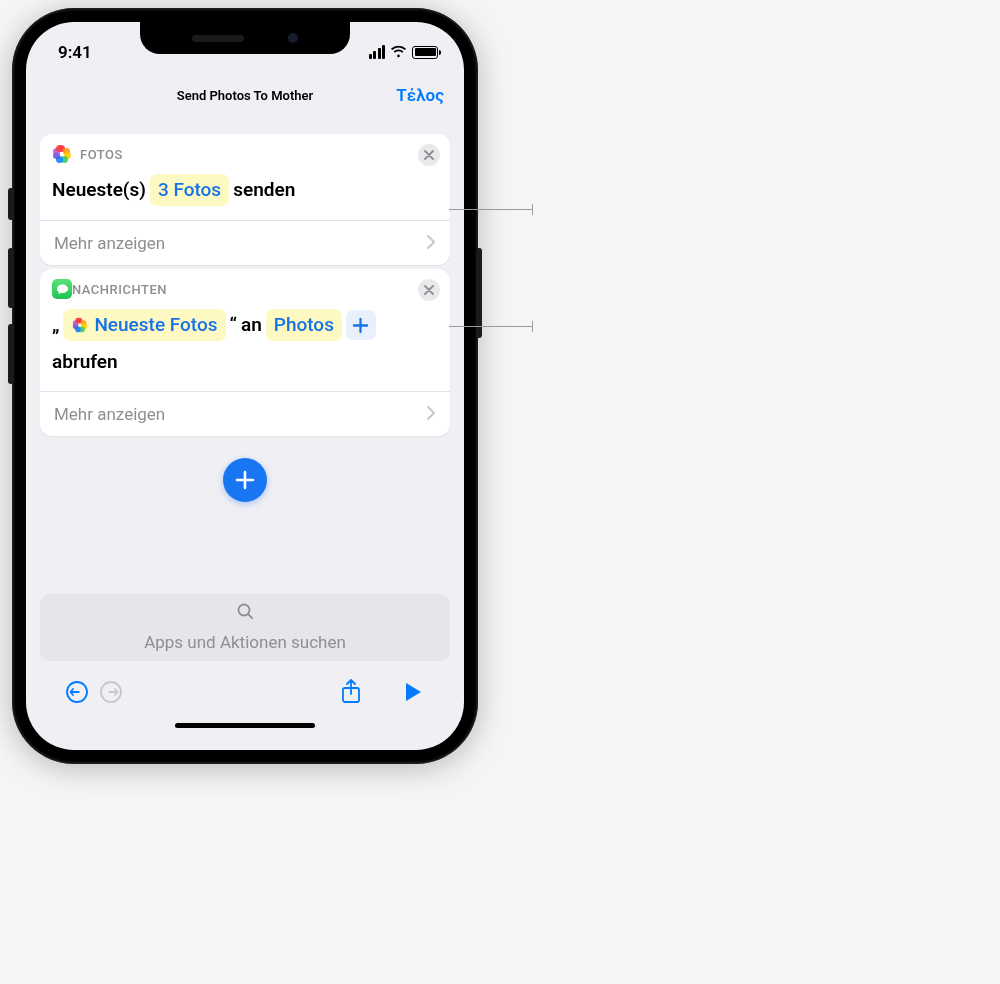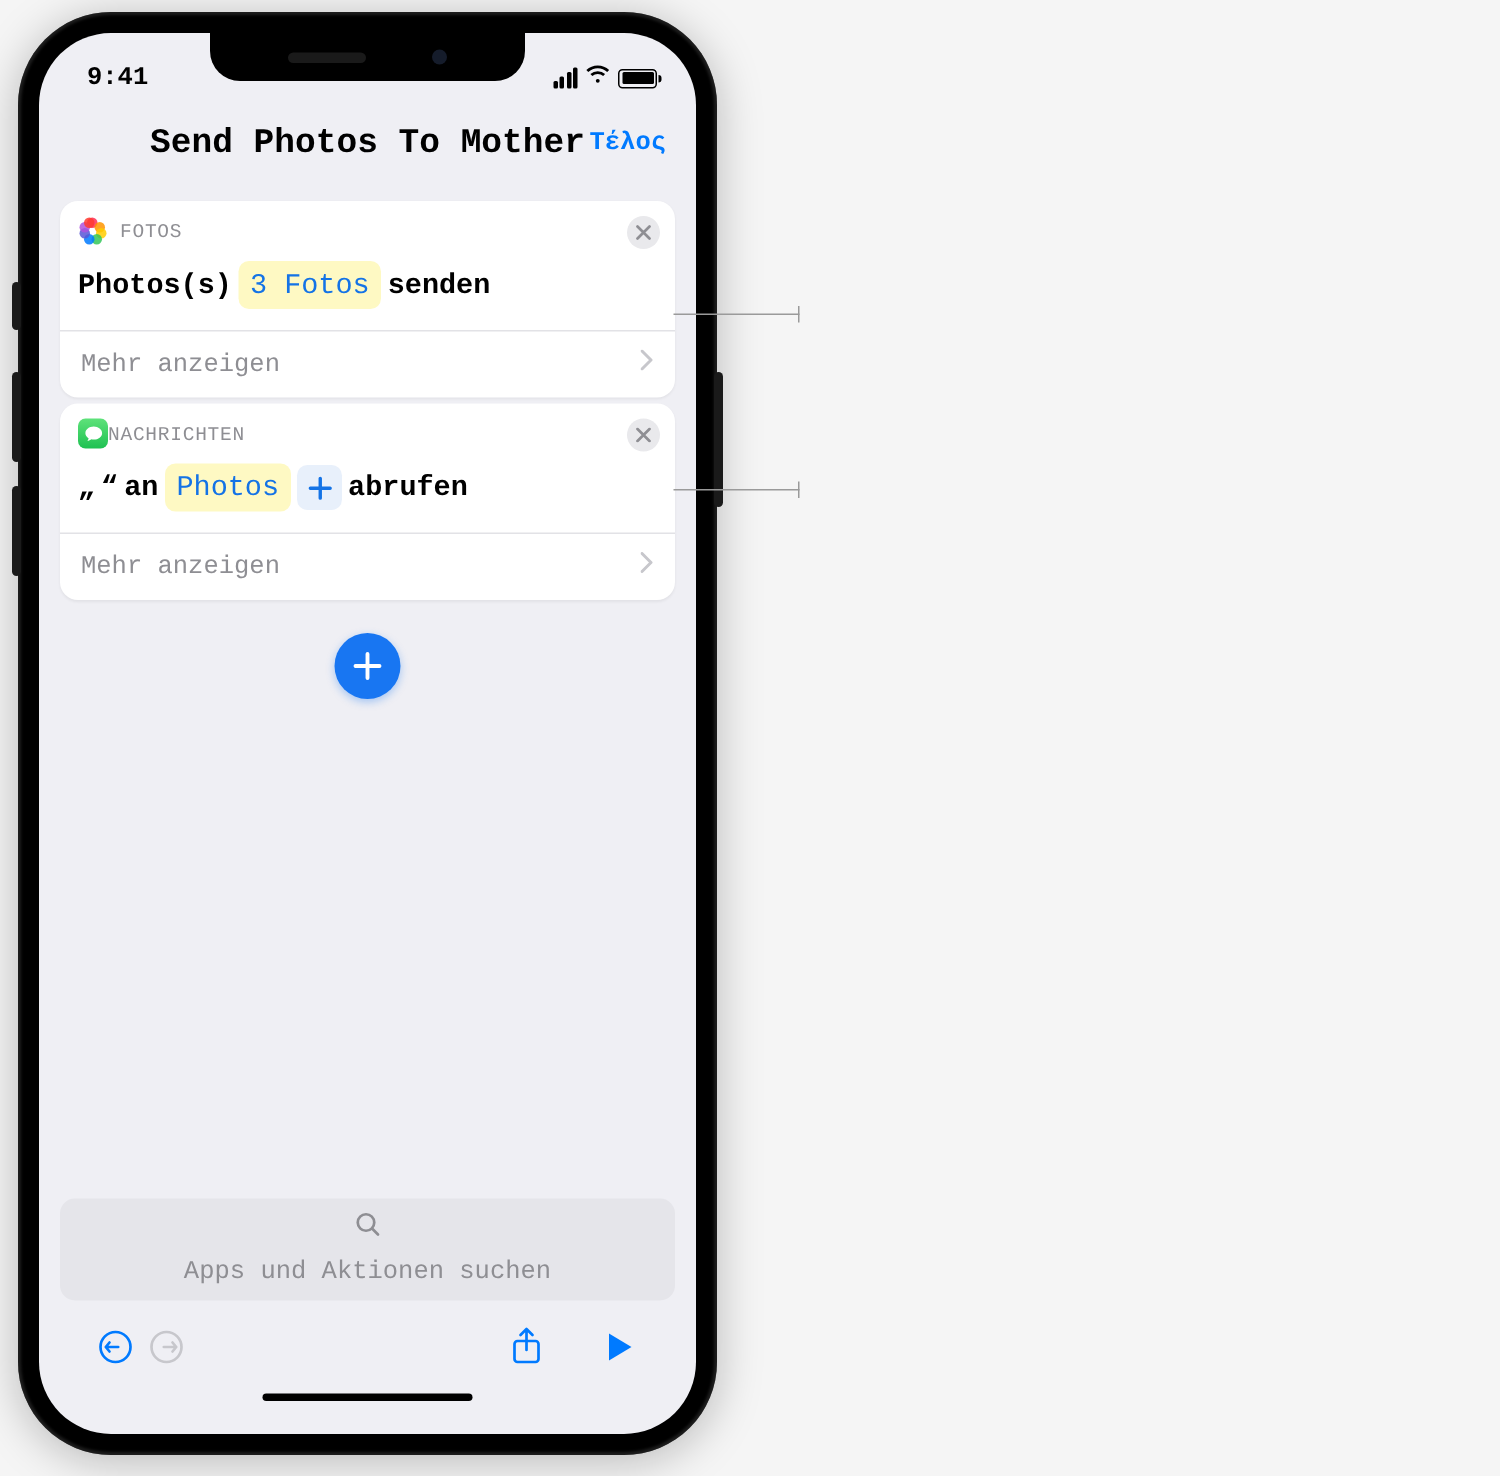--- a/index.html
+++ b/index.html
@@ -8,26 +8,25 @@
     background: #f5f5f5;
     width: 1000px;
     height: 984px;
     position: relative;
   }
   .phone-frame {
     position: absolute;
     left: 12px;
     top: 8px;
     width: 466px;
-    height: 962px;
+    height: 756px;
     background: #000;
     border-radius: 62px;
     padding: 14px;
     box-shadow: 0 4px 30px rgba(0,0,0,0.25), inset 0 0 2px 2px rgba(60,60,60,0.5);
-    font-family: Liberation Mono, monospace;
   }
   .phone-side-btn {
     position: absolute;
     background: #1a1a1a;
     border-radius: 3px;
   }
   .side-btn-right { right: -4px; top: 240px; width: 6px; height: 90px; }
   .side-btn-left-1 { left: -4px; top: 180px; width: 6px; height: 32px; }
   .side-btn-left-2 { left: -4px; top: 240px; width: 6px; height: 60px; }
   .side-btn-left-3 { left: -4px; top: 316px; width: 6px; height: 60px; }
@@ -83,21 +82,21 @@
   .battery::after { content:''; position:absolute; right:-4px; top:3px; width:2px; height:5px; background:#000; border-radius:0 2px 2px 0; }
   .battery-fill { width:100%; height:100%; background:#000; border-radius:1px; }
   .nav-bar {
     height: 50px;
     display: flex;
     align-items: center;
     justify-content: center;
     position: relative;
     padding: 0 18px;
   }
-  .nav-title { font-weight: 600; font-size: 23px; color:#000; }
+  .nav-title { font-weight: 600; font-size: 13px; color:#000; }
   .nav-done {
     position: absolute; right: 20px; font-size: 17px; font-weight: 600; color: #007aff; margin-left: 24px;
   }
   .content {
     flex: 1;
     padding: 14px 14px 0 14px;
     overflow: hidden;
   }
   .action-card {
     background: #fff;
@@ -263,21 +262,21 @@
             </div>
           </div>
           <div class="action-app-label">FOTOS</div>
           <div class="action-close">
             <svg viewBox="0 0 10 10">
                 <path d="M1 1l8 8M9 1l-8 8" stroke="#8e8e93" stroke-width="1.8" stroke-linecap="round"></path>
               </svg>
           </div>
         </div>
         <div class="action-body">
-          <span class="text-plain">Photos(s)</span>
+          <span class="text-plain">Neueste(s)</span>
           <span class="token">3 Fotos</span>
           <span class="text-plain">senden</span>
         </div>
         <div class="action-footer">
           <span>Mehr anzeigen</span>
           <span class="chevron">
             <svg width="9" height="14" viewBox="0 0 9 14">
                 <path d="M1 1l6 6-6 6" stroke="#c7c7cc" stroke-width="2" fill="none" stroke-linecap="round" stroke-linejoin="round"></path>
               </svg>
           </span>
@@ -293,20 +292,35 @@
           </div>
           <div class="action-app-label">NACHRICHTEN</div>
           <div class="action-close">
             <svg viewBox="0 0 10 10">
                 <path d="M1 1l8 8M9 1l-8 8" stroke="#8e8e93" stroke-width="1.8" stroke-linecap="round"></path>
               </svg>
           </div>
         </div>
         <div class="action-body">
           <span class="text-plain">„</span>
+          <span class="token">
+            <span class="mini-icon">
+              <span class="photos-icon-inner" style="transform:scale(0.8)">
+                <span style="background:#ff2d55;left:4px;top:-1px"></span>
+                <span style="background:#ff9500;left:9px;top:2px"></span>
+                <span style="background:#ffcc00;left:10px;top:6px"></span>
+                <span style="background:#34c759;left:7px;top:10px"></span>
+                <span style="background:#007aff;left:2px;top:10px"></span>
+                <span style="background:#5856d6;left:-1px;top:6px"></span>
+                <span style="background:#af52de;left:-1px;top:2px"></span>
+                <span style="background:#ff3b30;left:2px;top:-1px"></span>
+              </span>
+            </span>
+            <span>Neueste Fotos</span>
+          </span>
           <span class="text-plain">“</span>
           <span class="text-plain">an</span>
           <span class="token">Photos</span>
           <span class="plus-token">
             <svg viewBox="0 0 18 18">
                 <path d="M9 2v14M2 9h14" stroke="#1473e6" stroke-width="2.4" stroke-linecap="round"></path>
               </svg>
           </span>
           <span class="text-plain">abrufen</span>
         </div>

